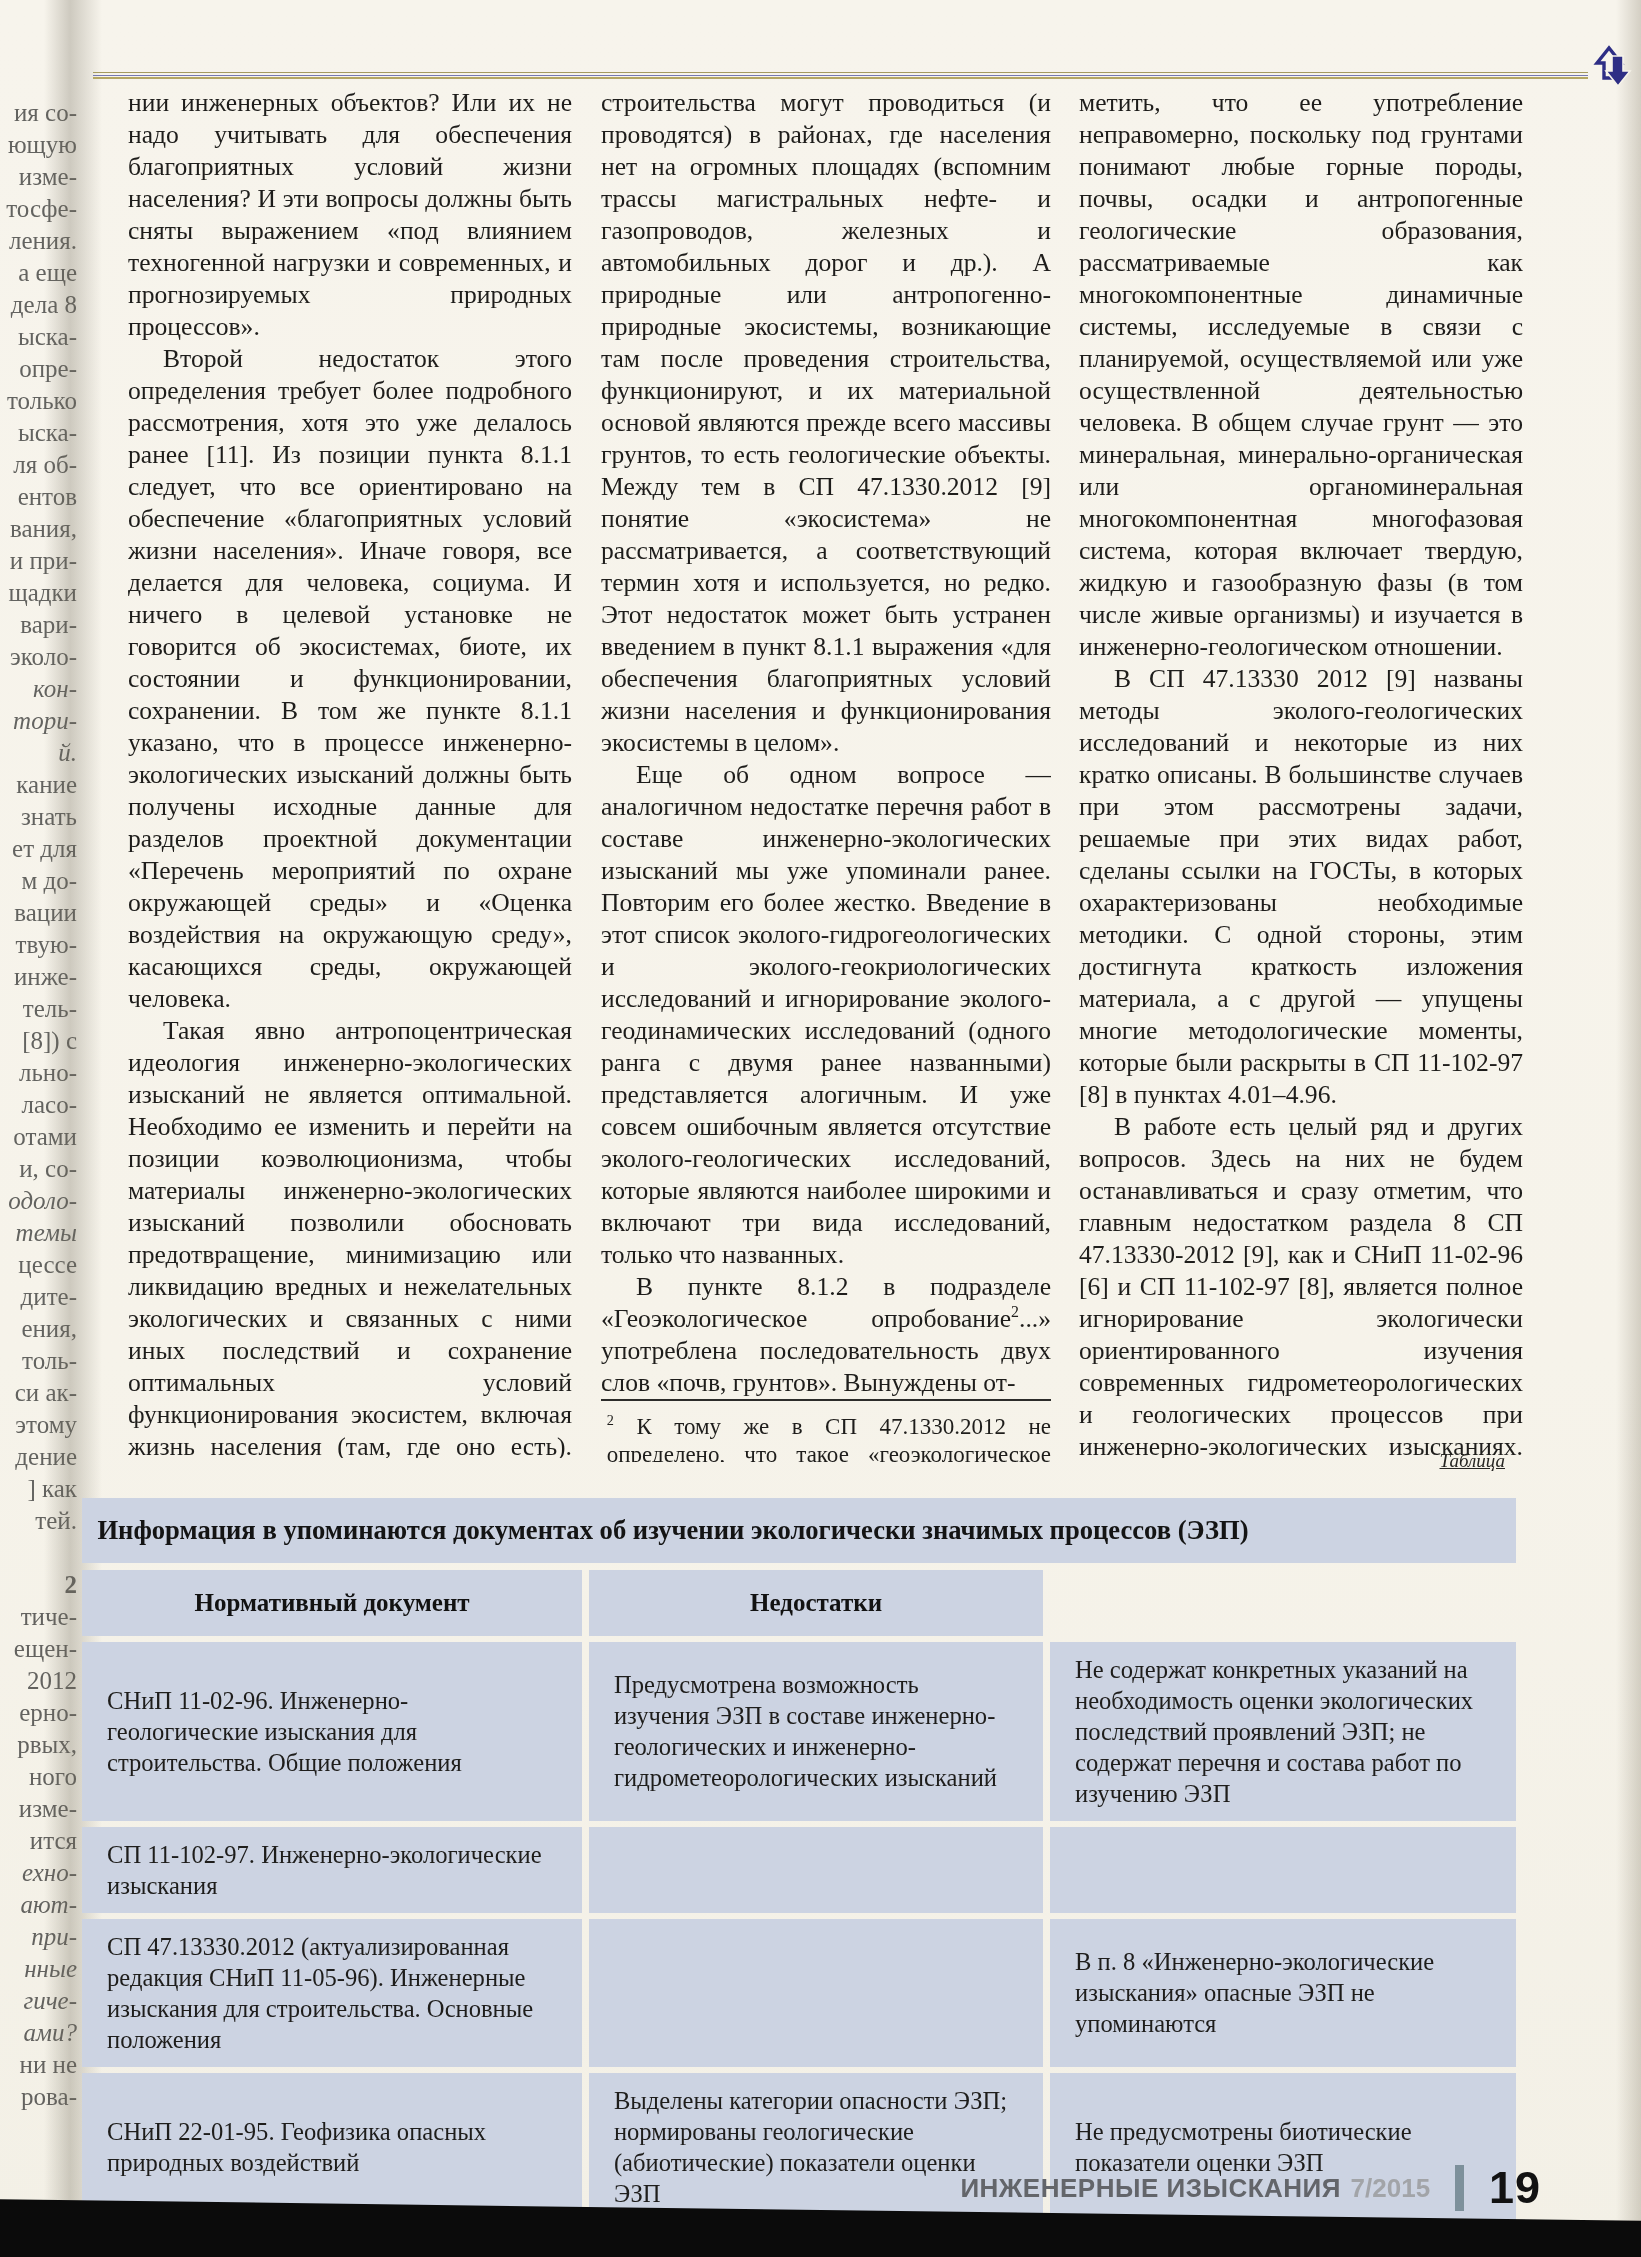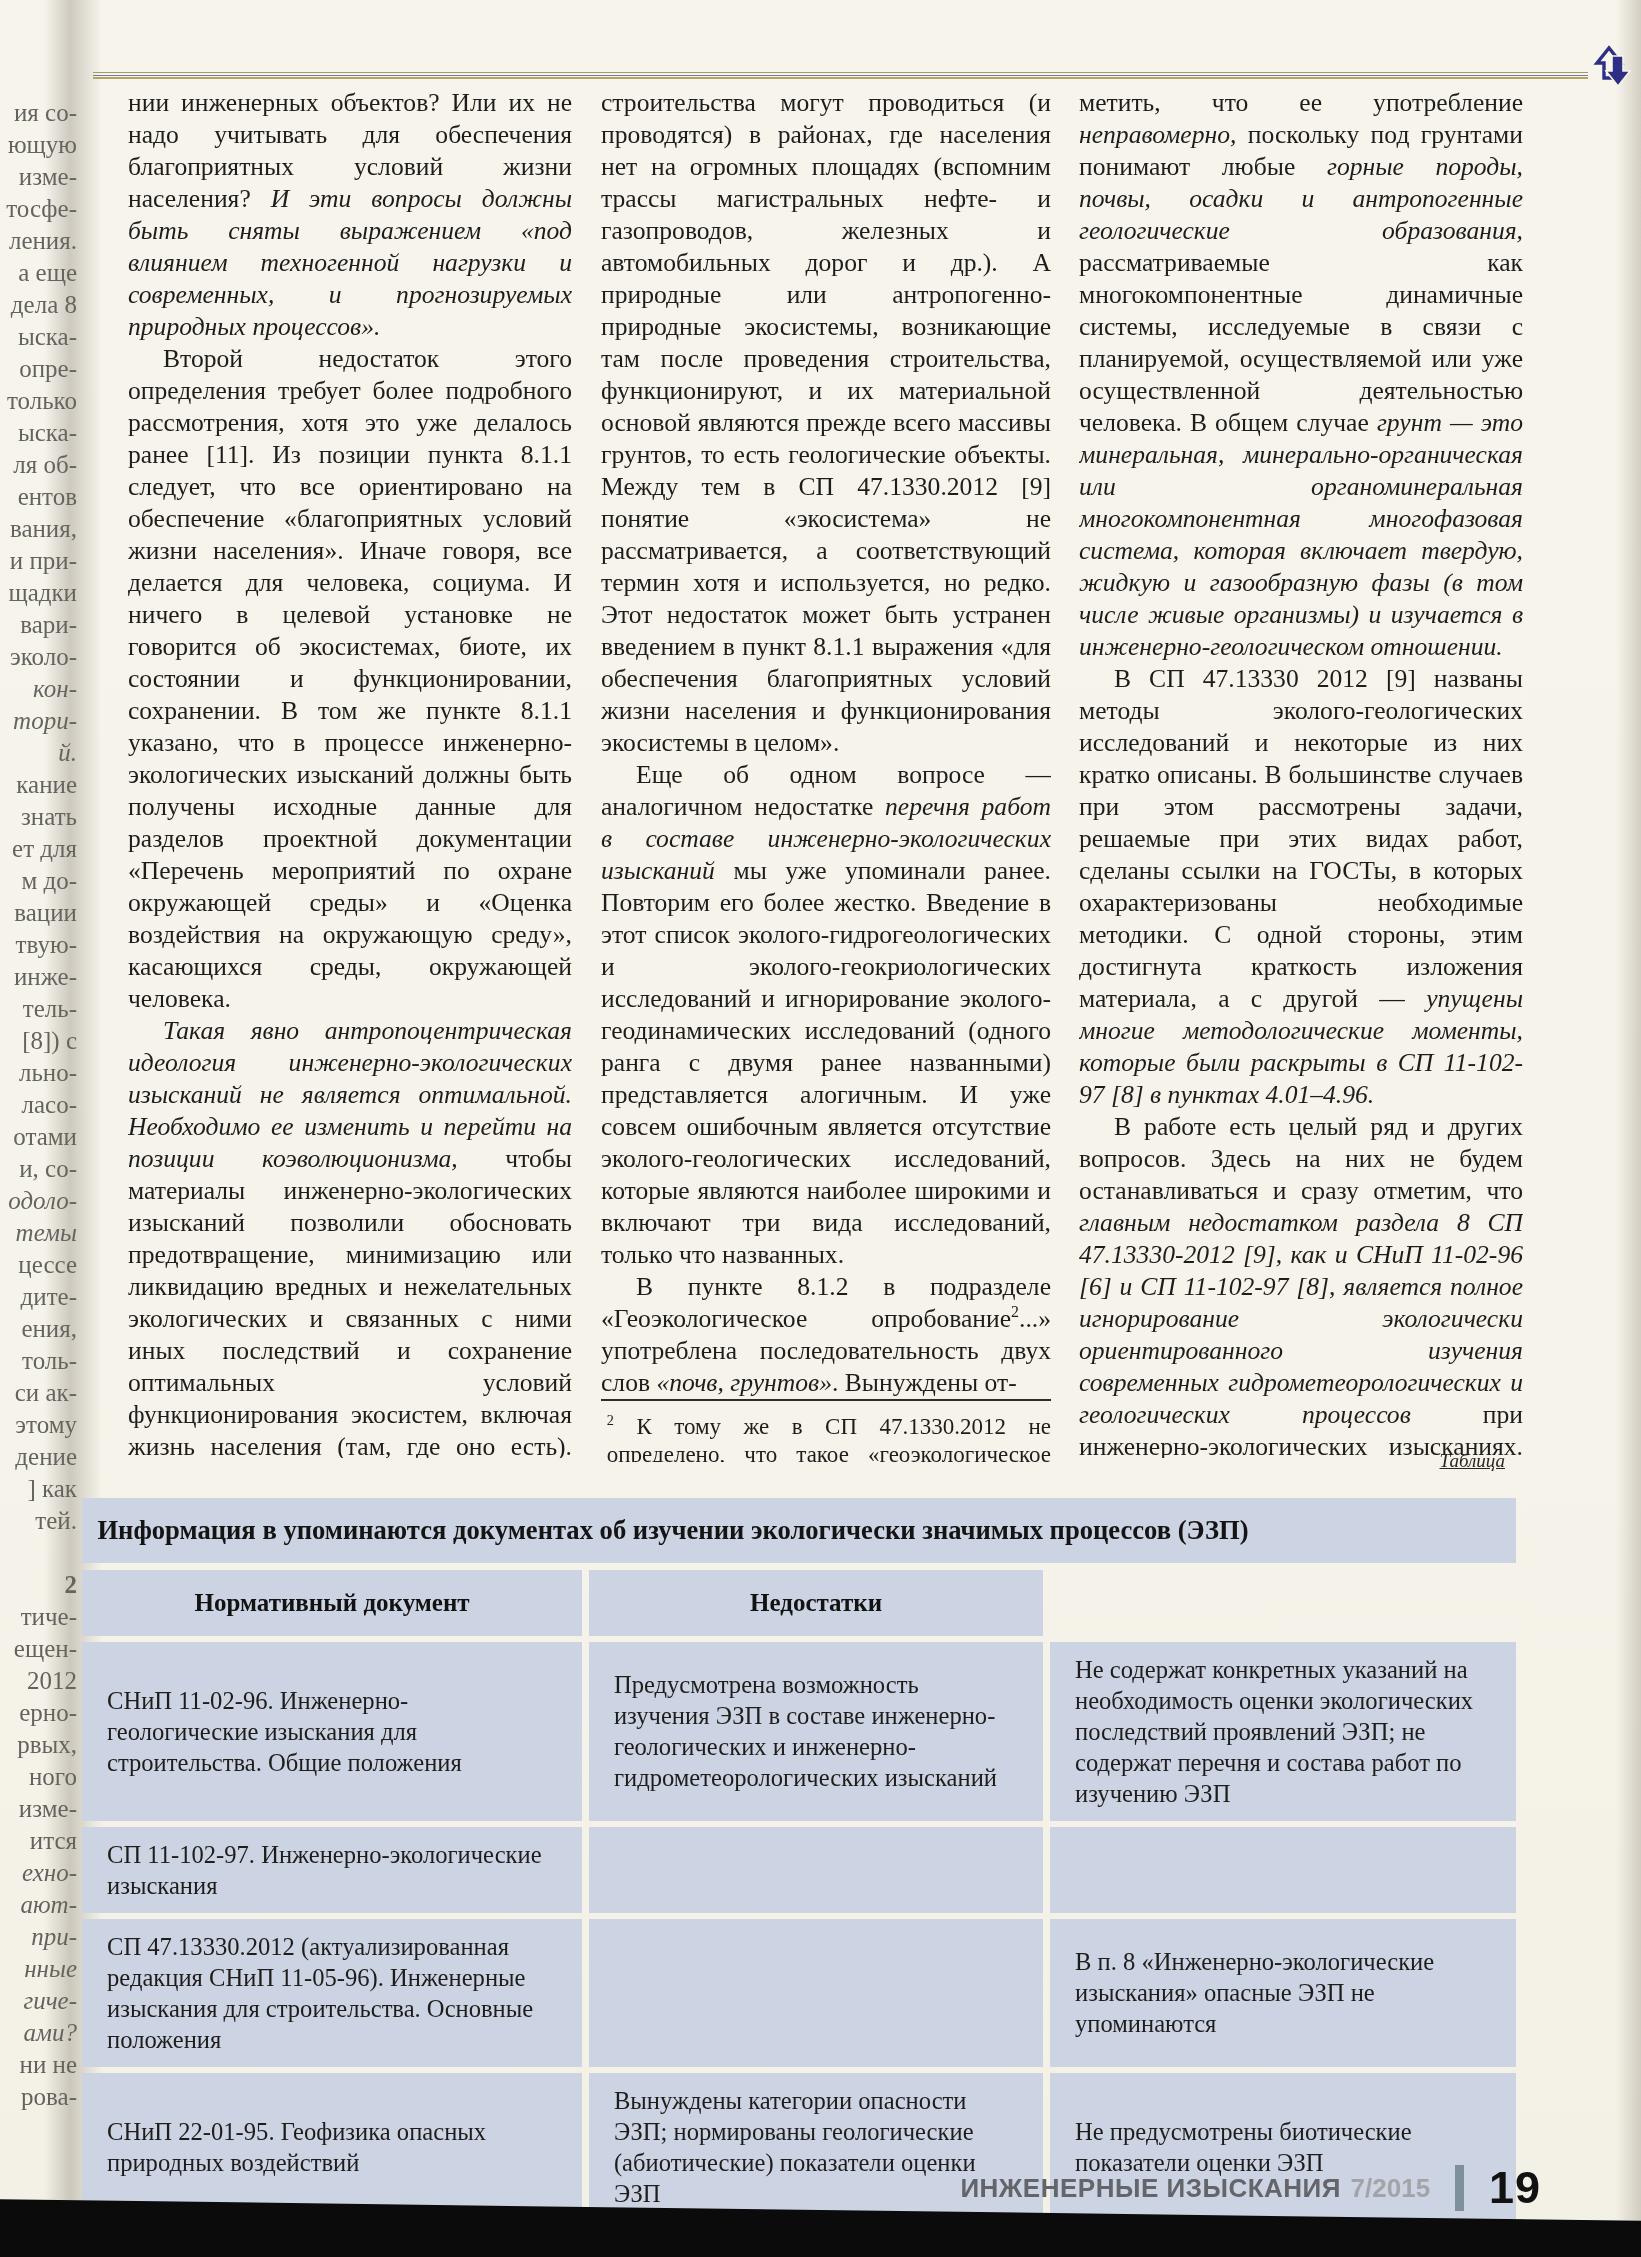--- a/index.html
+++ b/index.html
@@ -21,21 +21,21 @@
   
   .top-rule{position:absolute;left:93px;top:72px;width:1495px;height:7.7px;
             background:linear-gradient(to bottom,#a59a5e 0 1.5px,rgba(0,0,0,0) 1.5px 3px,#7678b0 3px 4.5px,rgba(0,0,0,0) 4.5px 5.4px,#b4a662 5.4px 7px,rgba(0,0,0,0) 7px);}
   .logo{position:absolute;left:1587px;top:41px;width:52px;height:52px;}
 
   
   .col{position:absolute;top:87px;text-align:justify;color:#1e1d1b;
        font-size:25.6px;line-height:32px;overflow:hidden;}
   .col p{margin:0;}
   .col p.ind{text-indent:35px;}
-  .it{font-style:italic;}
+  .it{}
   .sup{vertical-align:super;font-size:.62em;line-height:0;}
   .col1{left:128px;width:444px;height:1371px;}
   .col2{left:601px;width:450px;height:1375px;display:flex;flex-direction:column;}
   .col3{left:1079px;width:444px;height:1371px;}
   .footnote{margin-top:auto;}
   .fn-rule{border-top:2.4px solid #2c2c2a;width:100%;margin-bottom:11.6px;}
   .footnote p{font-size:23px;line-height:28.5px;text-indent:0;padding-left:5.8px;}
 
   
   .table-label{position:absolute;top:1450px;right:136px;font-style:italic;font-size:19px;color:#262522;text-decoration:underline;}
@@ -177,21 +177,21 @@
         <div class="t-cell">СНиП 11-02-96. Инженерно-геологические изыскания для строительства. Общие положения</div>
         <div class="t-cell">Предусмотрена возможность изучения ЭЗП в составе инженерно-геологических и инженерно-гидрометеорологических изысканий</div>
         <div class="t-cell">Не содержат конкретных указаний на необходимость оценки экологических последствий проявлений ЭЗП; не содержат перечня и состава работ по изучению ЭЗП</div>
         <div class="t-cell">СП 11-102-97. Инженерно-экологические изыскания</div>
         <div class="t-cell"></div>
         <div class="t-cell"></div>
         <div class="t-cell">СП 47.13330.2012 (актуализированная редакция СНиП 11-05-96). Инженерные изыскания для строительства. Основные положения</div>
         <div class="t-cell"></div>
         <div class="t-cell">В п. 8 «Инженерно-экологические изыскания» опасные ЭЗП не упоминаются</div>
         <div class="t-cell">СНиП 22-01-95. Геофизика опасных природных воздействий</div>
-        <div class="t-cell">Вынуждены категории опасности ЭЗП; нормированы геологические (абиотические) показатели оценки ЭЗП</div>
+        <div class="t-cell">Выделены категории опасности ЭЗП; нормированы геологические (абиотические) показатели оценки ЭЗП</div>
         <div class="t-cell">Не предусмотрены биотические показатели оценки ЭЗП</div>
         <div class="t-cell">ТСН 30-308-2002. Проектирование, строительство и рекультивация полигонов твердых бытовых отходов</div>
         <div class="t-cell">Участки развития ЭЗП упомянуты как участки со сложными условиями, исключающими размещение полигонов твердых бытовых отходов</div>
         <div class="t-cell">Не предусмотрен контроль ЭЗП в составе экологического мониторинга</div>
       </div>
   </div>
 
   <div class="footer">
     <span class="journal">ИНЖЕНЕРНЫЕ ИЗЫСКАНИЯ</span>
     <span class="issue">7/2015</span>

